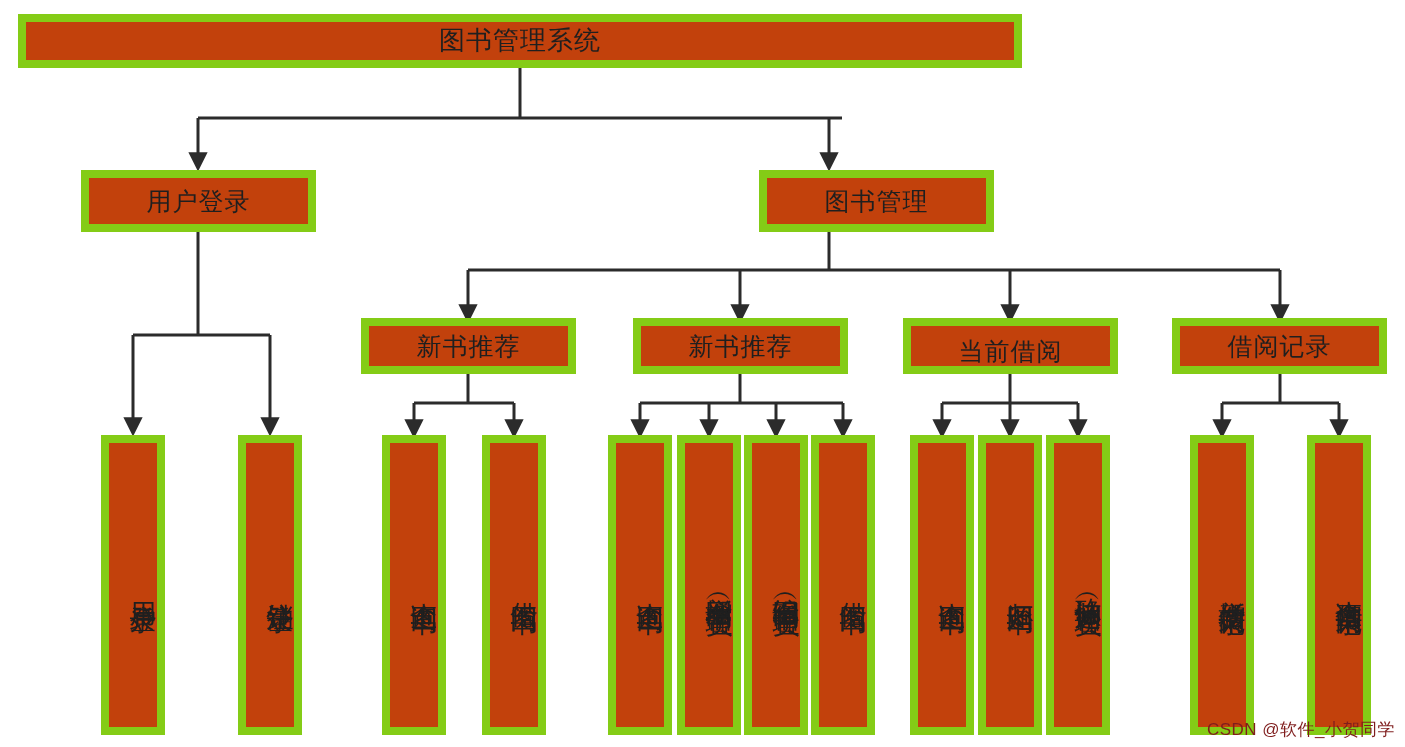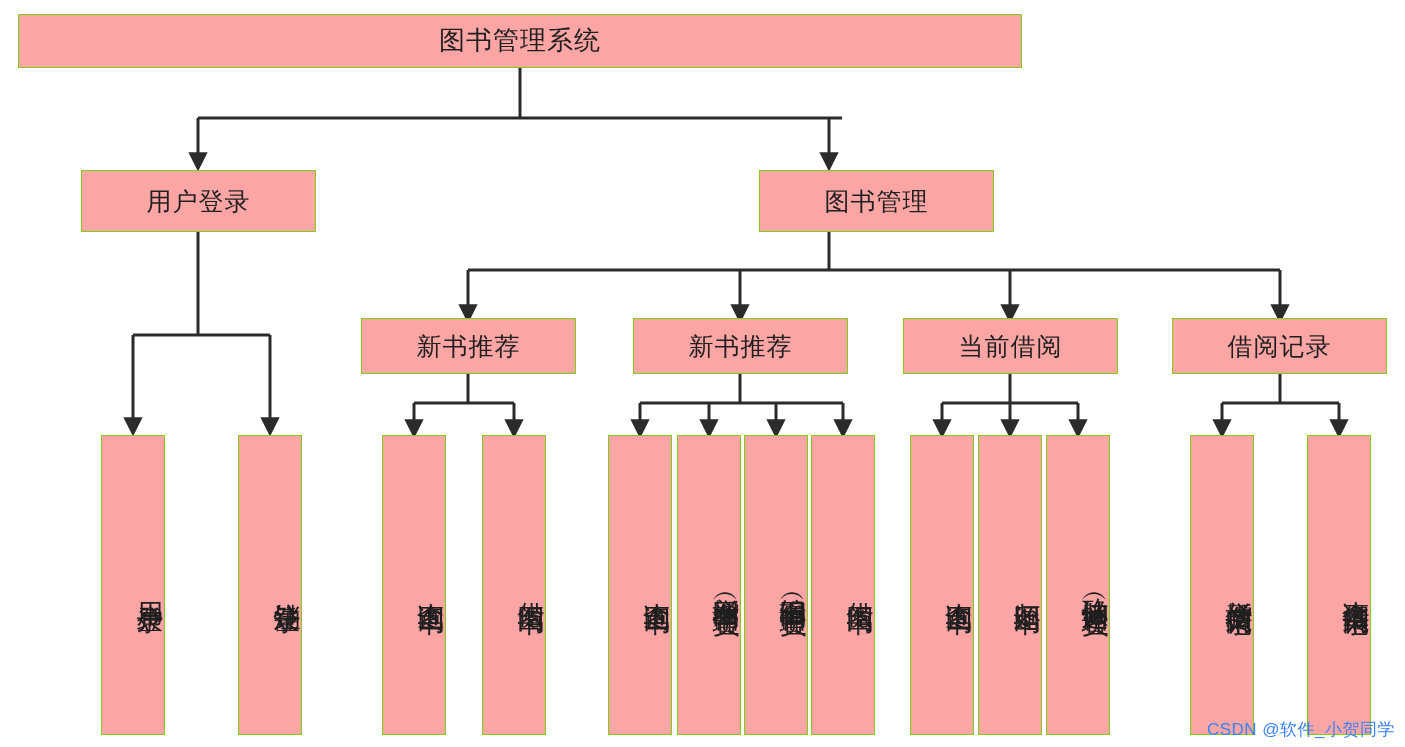--- a/index.html
+++ b/index.html
@@ -20,22 +20,22 @@
   #edge-layer {
     position: absolute;
     left: 0;
     top: 0;
     width: 1405px;
     height: 747px;
   }
   .node {
     position: absolute;
     box-sizing: border-box;
-    border: 1px solid #84cc16;
-    background: #fca5a5;
+    border: 8px solid #84cc16;
+    background: #c2410c;
     display: flex;
     align-items: center;
     justify-content: center;
     color: #1f1f1f;
     z-index: 2;
   }
   .node-h {
     font-size: 25px;
     letter-spacing: 1px;
     line-height: 1.2;
@@ -56,21 +56,21 @@
   .node-v .vlabel {
     writing-mode: vertical-rl;
     text-orientation: upright;
     white-space: normal;
   }
   #watermark {
     position: absolute;
     right: 10px;
     bottom: 6px;
     font-size: 17px;
-    color: #3b82f6;
+    color: #7f1d1d;
     letter-spacing: 0.5px;
     z-index: 5;
     white-space: nowrap;
   }
 </style>
 </head>
 <body>
 
 <div id="diagram-root">
 
@@ -134,21 +134,21 @@
   <div class="node node-h" style="left:711px; top:170px; width:235px; height:62px;margin-left:48px;">
     <span>图书管理</span>
   </div>
 
   <div class="node node-h" style="left:361px; top:318px; width:215px; height:56px;">
     <span>新书推荐</span>
   </div>
   <div class="node node-h" style="left:633px; top:318px; width:215px; height:56px;">
     <span>新书推荐</span>
   </div>
-  <div class="node node-h" style="left:903px; top:318px; width:215px; height:56px;">
+  <div class="node node-h" style="left:903px; top:318px; width:215px; height:56px;align-items:flex-end;">
     <span>当前借阅</span>
   </div>
   <div class="node node-h" style="left:1172px; top:318px; width:215px; height:56px;text-align:right;">
     <span>借阅记录</span>
   </div>
 
   <div class="node node-v" style="left:101px; top:435px; width:64px; height:300px;">
     <span class="vlabel">用户登录</span>
   </div>
   <div class="node node-v" style="left:238px; top:435px; width:64px; height:300px;">

